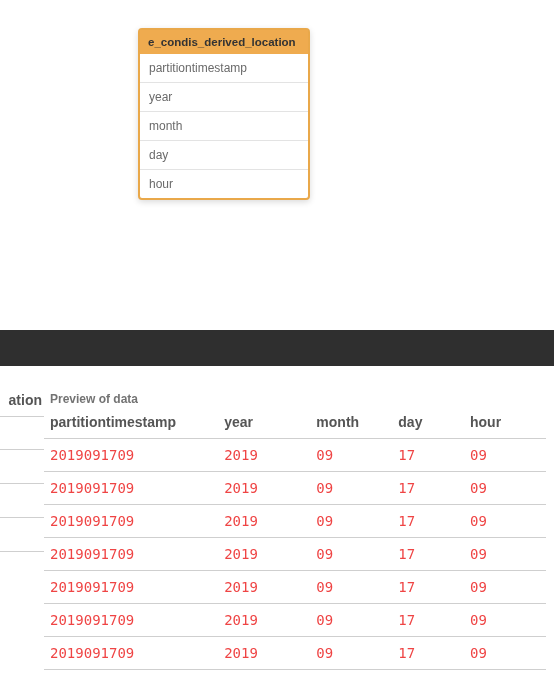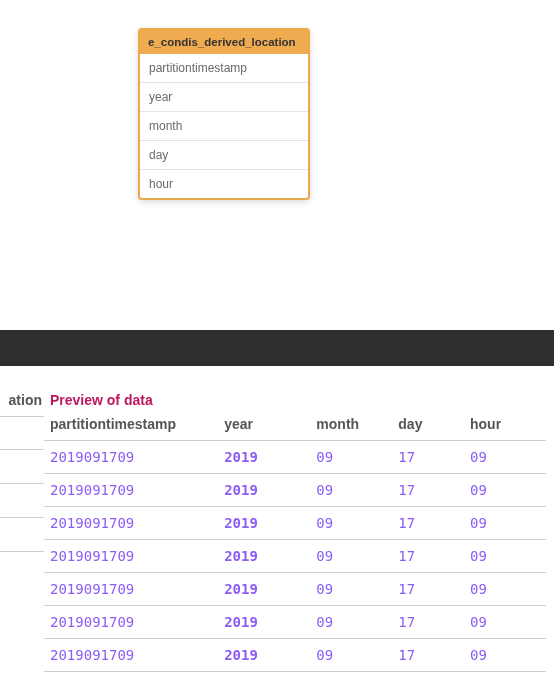--- a/index.html
+++ b/index.html
@@ -87,47 +87,47 @@
   }
   .left-frag-lines .frag-line:first-child {
     border-top: 1px solid #cfcfcf;
   }
   .preview-main {
     flex: 1;
     padding-right: 8px;
   }
   .preview-title {
     font-weight: 700;
-    font-size: 14px;
-    color: #be185d;
+    font-size: 12px;
+    color: #737373;
     padding-left: 6px;
     margin-bottom: 2px;
   }
   table.preview-table {
     width: 100%;
     border-collapse: collapse;
     font-size: 14px;
   }
   .preview-table th {
     text-align: left;
     font-weight: 700;
     color: #555;
     padding: 6px 6px 8px 6px;
     border-bottom: 1px solid #cfcfcf;
     font-size: 14px;
   }
   .preview-table td {
     padding: 8px 6px;
     border-bottom: 1px solid #cfcfcf;
-    color: #8b5cf6;
+    color: #ef4444;
     font-family: "Consolas", "Menlo", monospace;
     font-size: 14px;
   }
   .col-ts { width: 170px; }
-  .col-yr { width: 90px; font-weight: bold; }
+  .col-yr { width: 90px; }
   .col-mo { width: 80px; }
   .col-dy { width: 70px; }
   .col-hr { width: 80px; }
 </style>
 </head>
 <body>
 
 <div class="canvas-area">
   <div class="entity-card">
     <div class="entity-header">e_condis_derived_location</div>

